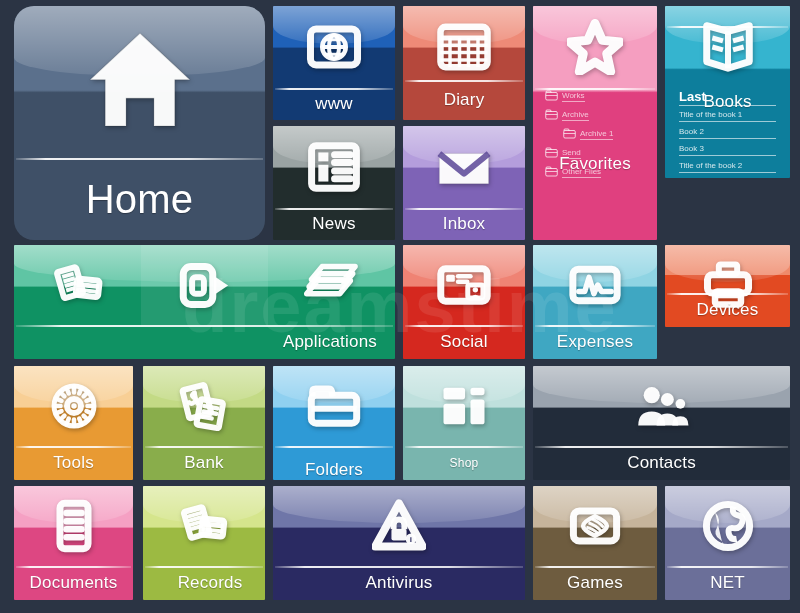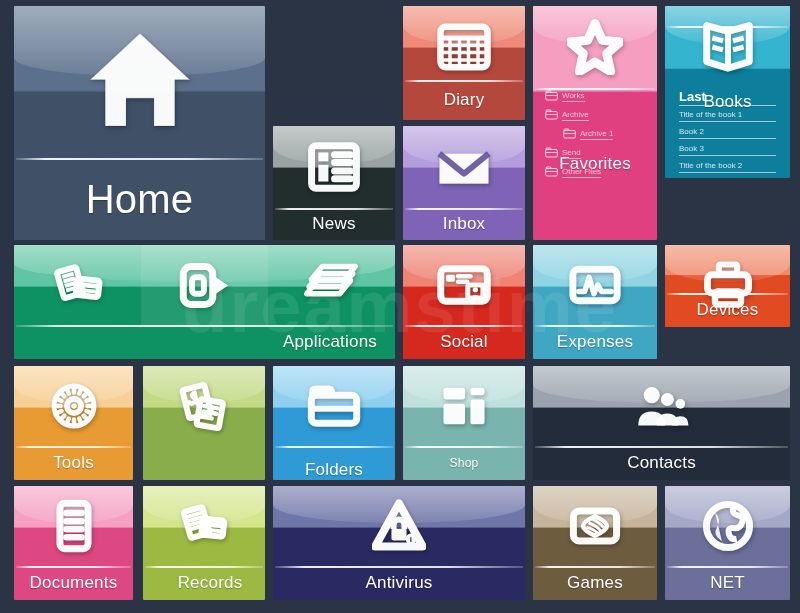--- a/index.html
+++ b/index.html
@@ -74,29 +74,45 @@
     font-size: 74px; font-weight: bold;
     color: rgba(255,255,255,0.16);
     letter-spacing: 2px;
     opacity: .55;
   }
 </style>
 </head>
 <body>
 
 <div id="board">
-    <div class="tile" style="left: 14px; top: 6px; width: 251px; height: 234px; background: linear-gradient(rgb(91, 112, 140) 0%, rgb(91, 112, 140) 36%, rgb(63, 80, 103) 37%, rgb(63, 80, 103) 100%);">
+    <div class="tile" style="left: 14px; top: 6px; width: 251px; height: 234px; background: linear-gradient(rgb(91, 112, 140) 0%, rgb(91, 112, 140) 36%, rgb(63, 80, 103) 37%, rgb(63, 80, 103) 100%); border-radius: 20px;">
       <div class="gloss" style="height: 70px;"></div>
       <div class="icon-area" style="height: 152px;">
         <svg class="gi" width="116" height="116" viewBox="0 0 100 100" style="filter:drop-shadow(1px 2px 2px rgba(0,0,0,.28))">
           <path d="M50 8 L93 48 L80 48 L80 88 L62 88 L62 64 L38 64 L38 88 L20 88 L20 48 L7 48 Z" fill="rgba(255,255,255,0.97)" stroke="rgba(0,0,0,0.10)" stroke-width="1.5" stroke-linejoin="round"></path>
         </svg>
       </div>
       <div class="label-bar label-center" style="height: 82px; font-size: 40px;">
         <span>Home</span>
+      </div>
+    </div>
+    <div class="tile" style="left: 273px; top: 6px; width: 122px; height: 114px; background: linear-gradient(rgb(31, 97, 184) 0%, rgb(31, 97, 184) 36%, rgb(18, 58, 115) 37%, rgb(18, 58, 115) 100%);">
+      <div class="gloss" style="height: 38px;"></div>
+      <div class="icon-area" style="height: 82px;">
+        <svg class="gi" width="56" height="56" viewBox="0 0 100 100" style="filter:drop-shadow(1px 2px 2px rgba(0,0,0,.28))">
+          <rect x="8" y="18" width="84" height="64" rx="10" fill="none" stroke="rgba(255,255,255,0.97)" stroke-width="7"></rect>
+                <circle cx="50" cy="50" r="21" fill="none" stroke="rgba(255,255,255,0.97)" stroke-width="4.5"></circle>
+                <ellipse cx="50" cy="50" rx="9" ry="21" fill="none" stroke="rgba(255,255,255,0.97)" stroke-width="4"></ellipse>
+                <line x1="29" y1="50" x2="71" y2="50" stroke="rgba(255,255,255,0.97)" stroke-width="4"></line>
+                <line x1="33" y1="37" x2="67" y2="37" stroke="rgba(255,255,255,0.97)" stroke-width="3"></line>
+                <line x1="33" y1="63" x2="67" y2="63" stroke="rgba(255,255,255,0.97)" stroke-width="3"></line>
+        </svg>
+      </div>
+      <div class="label-bar label-center" style="height: 32px; font-size: 17px;">
+        <span>www</span>
       </div>
     </div>
     <div class="tile" style="left: 403px; top: 6px; width: 122px; height: 114px; background: linear-gradient(rgb(238, 138, 119) 0%, rgb(238, 138, 119) 36%, rgb(181, 72, 60) 37%, rgb(181, 72, 60) 100%);">
       <div class="gloss" style="height: 38px;"></div>
       <div class="icon-area" style="height: 82px;">
         <svg class="gi" width="56" height="56" viewBox="0 0 100 100" style="filter:drop-shadow(1px 2px 2px rgba(0,0,0,.28))">
           <rect x="8" y="14" width="84" height="72" rx="9" fill="none" stroke="rgba(255,255,255,0.97)" stroke-width="6.5"></rect>
                 <line x1="8" y1="34" x2="92" y2="34" stroke="rgba(255,255,255,0.97)" stroke-width="5"></line>
                 <g stroke="rgba(255,255,255,0.97)" stroke-width="3.5">
                   <line x1="25" y1="34" x2="25" y2="86"></line>
@@ -353,20 +369,23 @@
                 <g transform="rotate(10 60 62)">
                   <rect x="40" y="40" width="42" height="48" rx="3" fill="none" stroke="rgba(255,255,255,0.97)" stroke-width="6"></rect>
                   <g stroke="rgba(255,255,255,0.97)" stroke-width="4.5" stroke-linecap="round">
                     <line x1="49" y1="52" x2="73" y2="52"></line>
               <line x1="49" y1="62" x2="73" y2="62"></line>
                     <line x1="49" y1="72" x2="66" y2="72"></line>
                   </g>
                 </g>
         </svg>
       </div>
+      <div class="label-bar label-center" style="height: 34px; font-size: 17px;">
+        <span>Bank</span>
+      </div>
     </div>
     <div class="tile" style="left: 273px; top: 366px; width: 122px; height: 114px; background: linear-gradient(rgb(143, 208, 240) 0%, rgb(143, 208, 240) 36%, rgb(46, 154, 214) 37%, rgb(46, 154, 214) 100%);">
       <div class="gloss" style="height: 37px;"></div>
       <div class="icon-area" style="height: 80px;">
         <svg class="gi" width="54" height="54" viewBox="0 0 100 100" style="filter:drop-shadow(1px 2px 2px rgba(0,0,0,.28))">
           <path d="M10 32 L10 24 q0 -6 6 -6 L40 18 q5 0 6 5 L47 32" fill="none" stroke="rgba(255,255,255,0.97)" stroke-width="6.5" stroke-linejoin="round"></path>
                 <rect x="8" y="30" width="84" height="52" rx="9" fill="none" stroke="rgba(255,255,255,0.97)" stroke-width="7"></rect>
                 <line x1="8" y1="55" x2="92" y2="55" stroke="rgba(255,255,255,0.97)" stroke-width="6"></line>
         </svg>
       </div>

